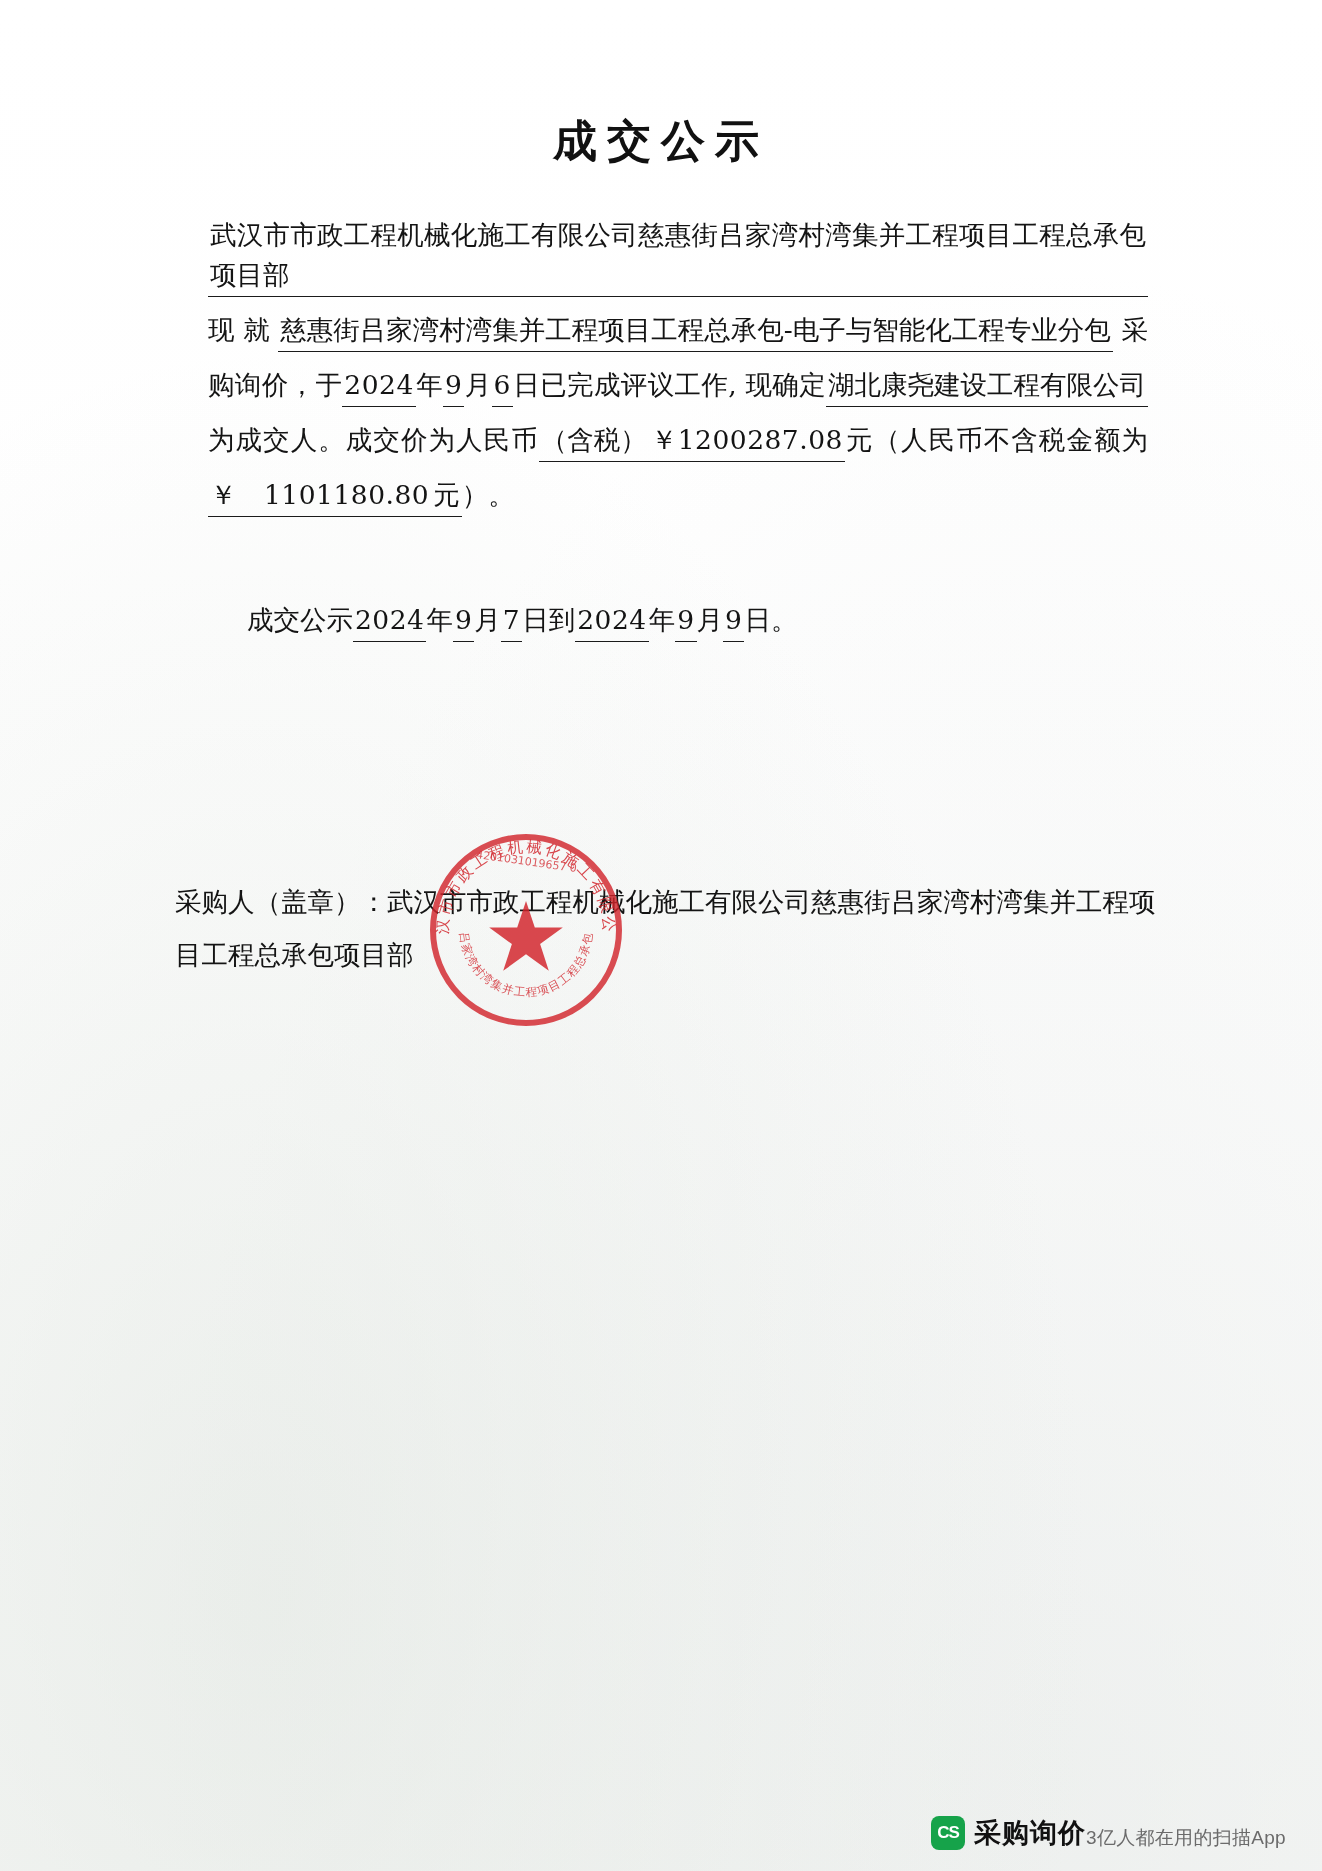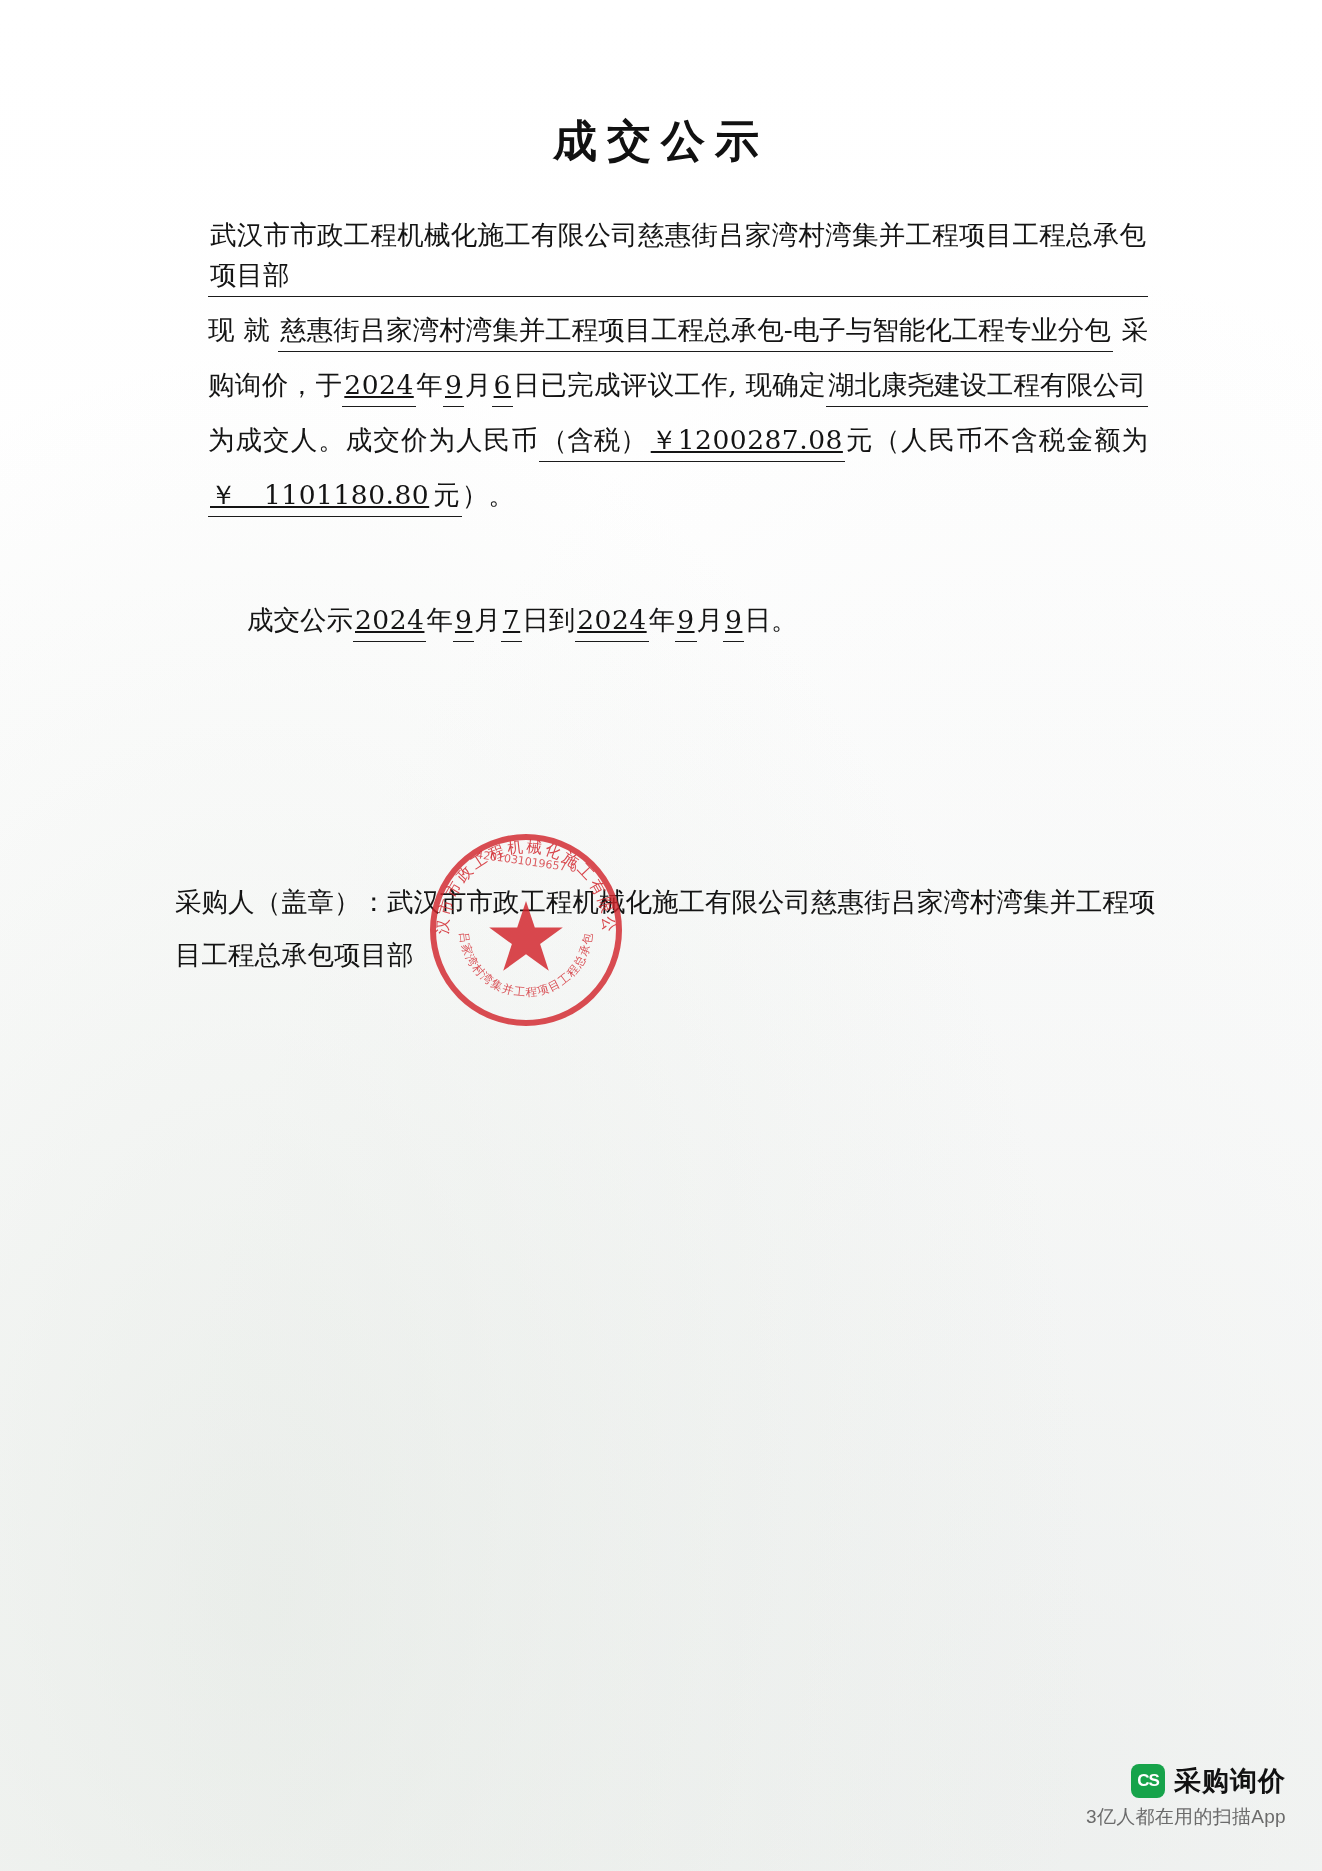--- a/index.html
+++ b/index.html
@@ -70,21 +70,20 @@
   }
   .u-sp {
     border-bottom: 1.6px solid #1b1b1b;
     display: inline-block;
     line-height: 40px;
     padding: 0 2px 1px 2px;
   }
   .num {
     font-family: "DejaVu Serif", "Liberation Serif", serif;
     letter-spacing: 0.5px;
-    text-decoration: underline;
   }
 
   .notice-period {
     position: absolute;
     left: 247px;
     top: 595px;
     width: 900px;
     font-size: 26.5px;
     line-height: 50px;
     color: #141414;
@@ -118,23 +117,22 @@
     height: 204px;
     pointer-events: none;
     opacity: 0.92;
   }
   .seal svg { display: block; }
 
   
   .cs-watermark {
     position: absolute;
     right: 36px;
-    bottom: 41px;
+    bottom: 20px;
     display: flex;
-    flex-direction: column;
     align-items: flex-end;
     justify-content: space-between;
   }
   .cs-row {
     display: flex;
     align-items: center;
   }
   .cs-badge {
     width: 34px;
     height: 34px;

